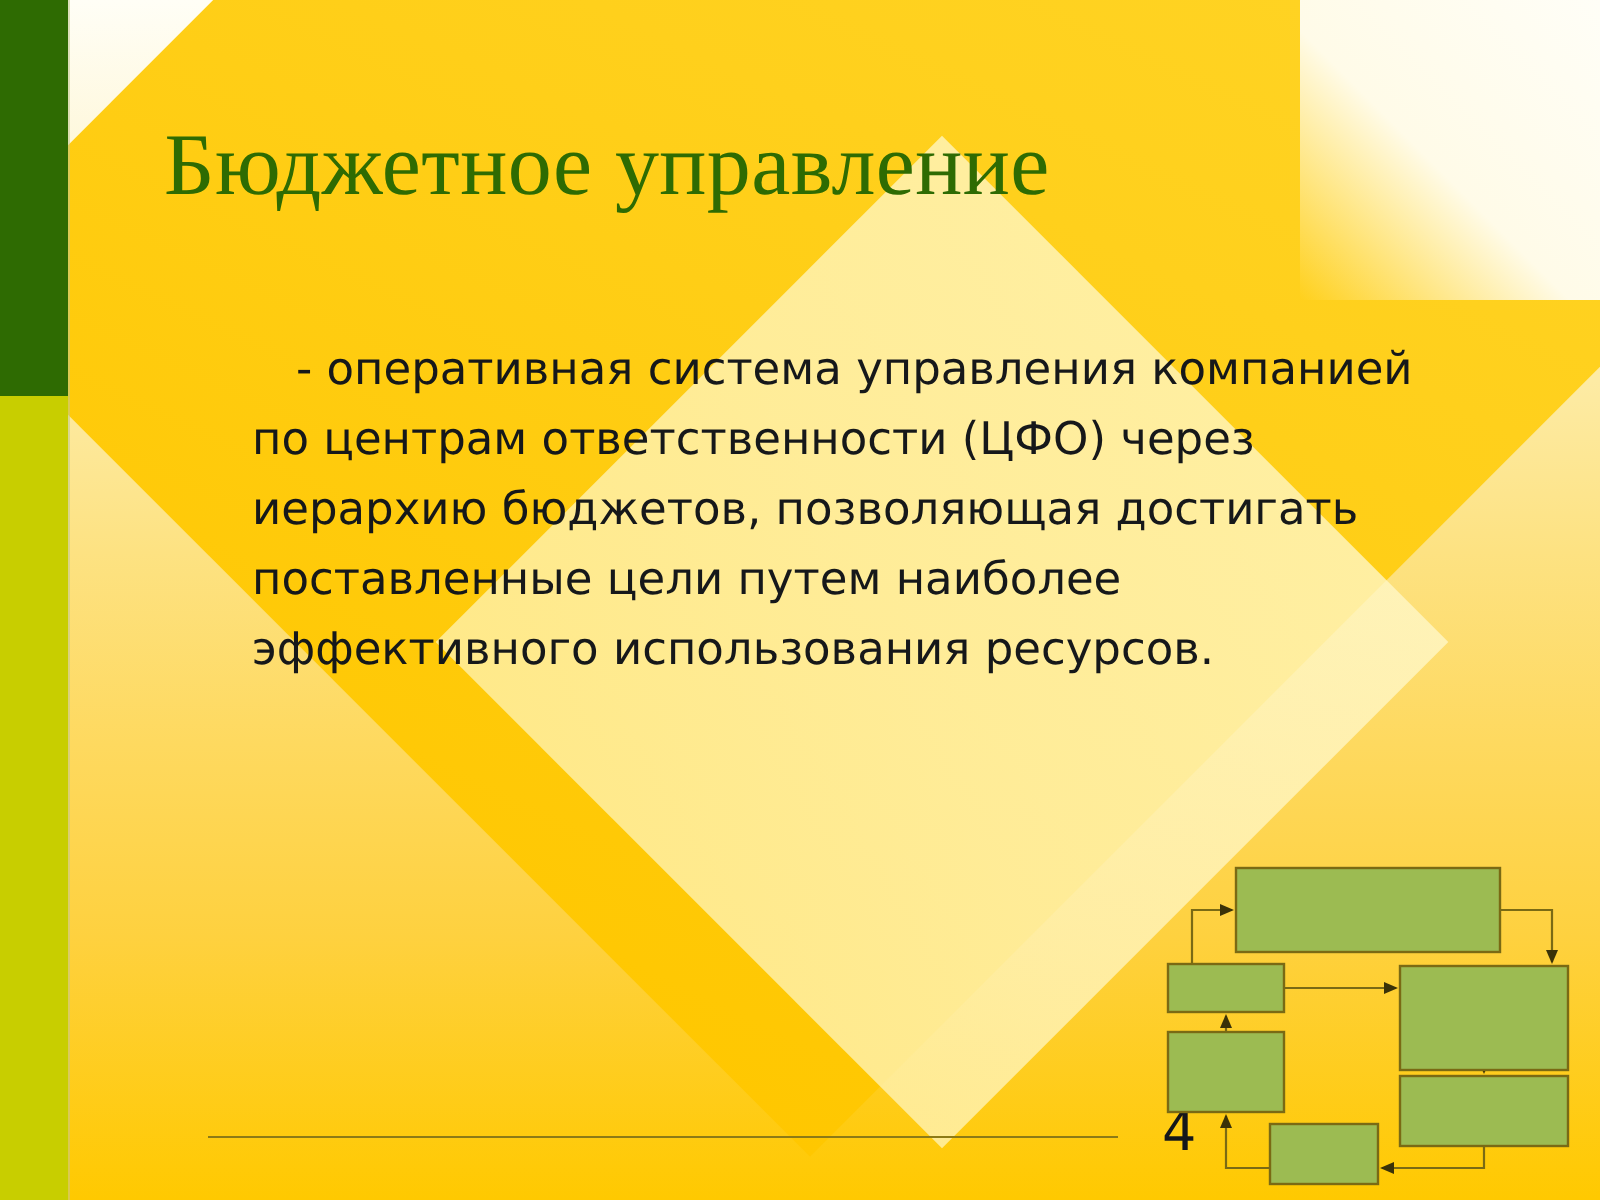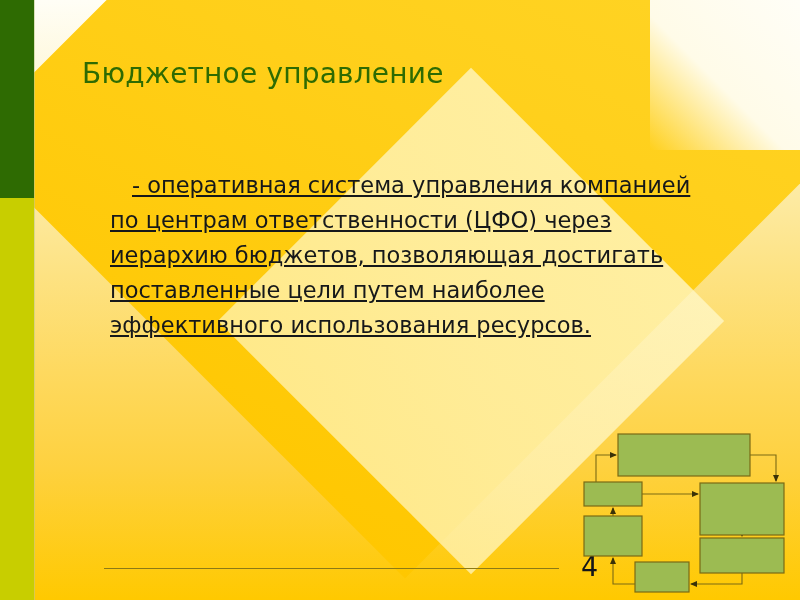--- a/index.html
+++ b/index.html
@@ -86,39 +86,39 @@
     width: 1px; height: 600px;
     background: rgba(190,200,140,.55);
   }
 
   
   .title {
     position: absolute;
     left: 82px;
     top: 58px;
     width: 660px;
-    font-size: 28px;
+    font-size: 44px;
     font-weight: 400;
     color: #2E6B02;
     letter-spacing: .2px;
     line-height: 1.15;
     white-space: nowrap;
+    font-family: Liberation Serif, serif;
   }
 
   
   .body-block {
     position: absolute;
-    left: 110px;
+    left: 126px;
     top: 168px;
     width: 600px;
     font-size: 22.5px;
     line-height: 35px;
     color: #16181A;
     text-indent: 22px;
-    text-decoration: underline;
   }
   .body-block p { margin: 0; }
 
   
   .footer-rule {
     position: absolute;
     left: 104px;
     top: 568px;
     width: 455px;
     height: 1px;

